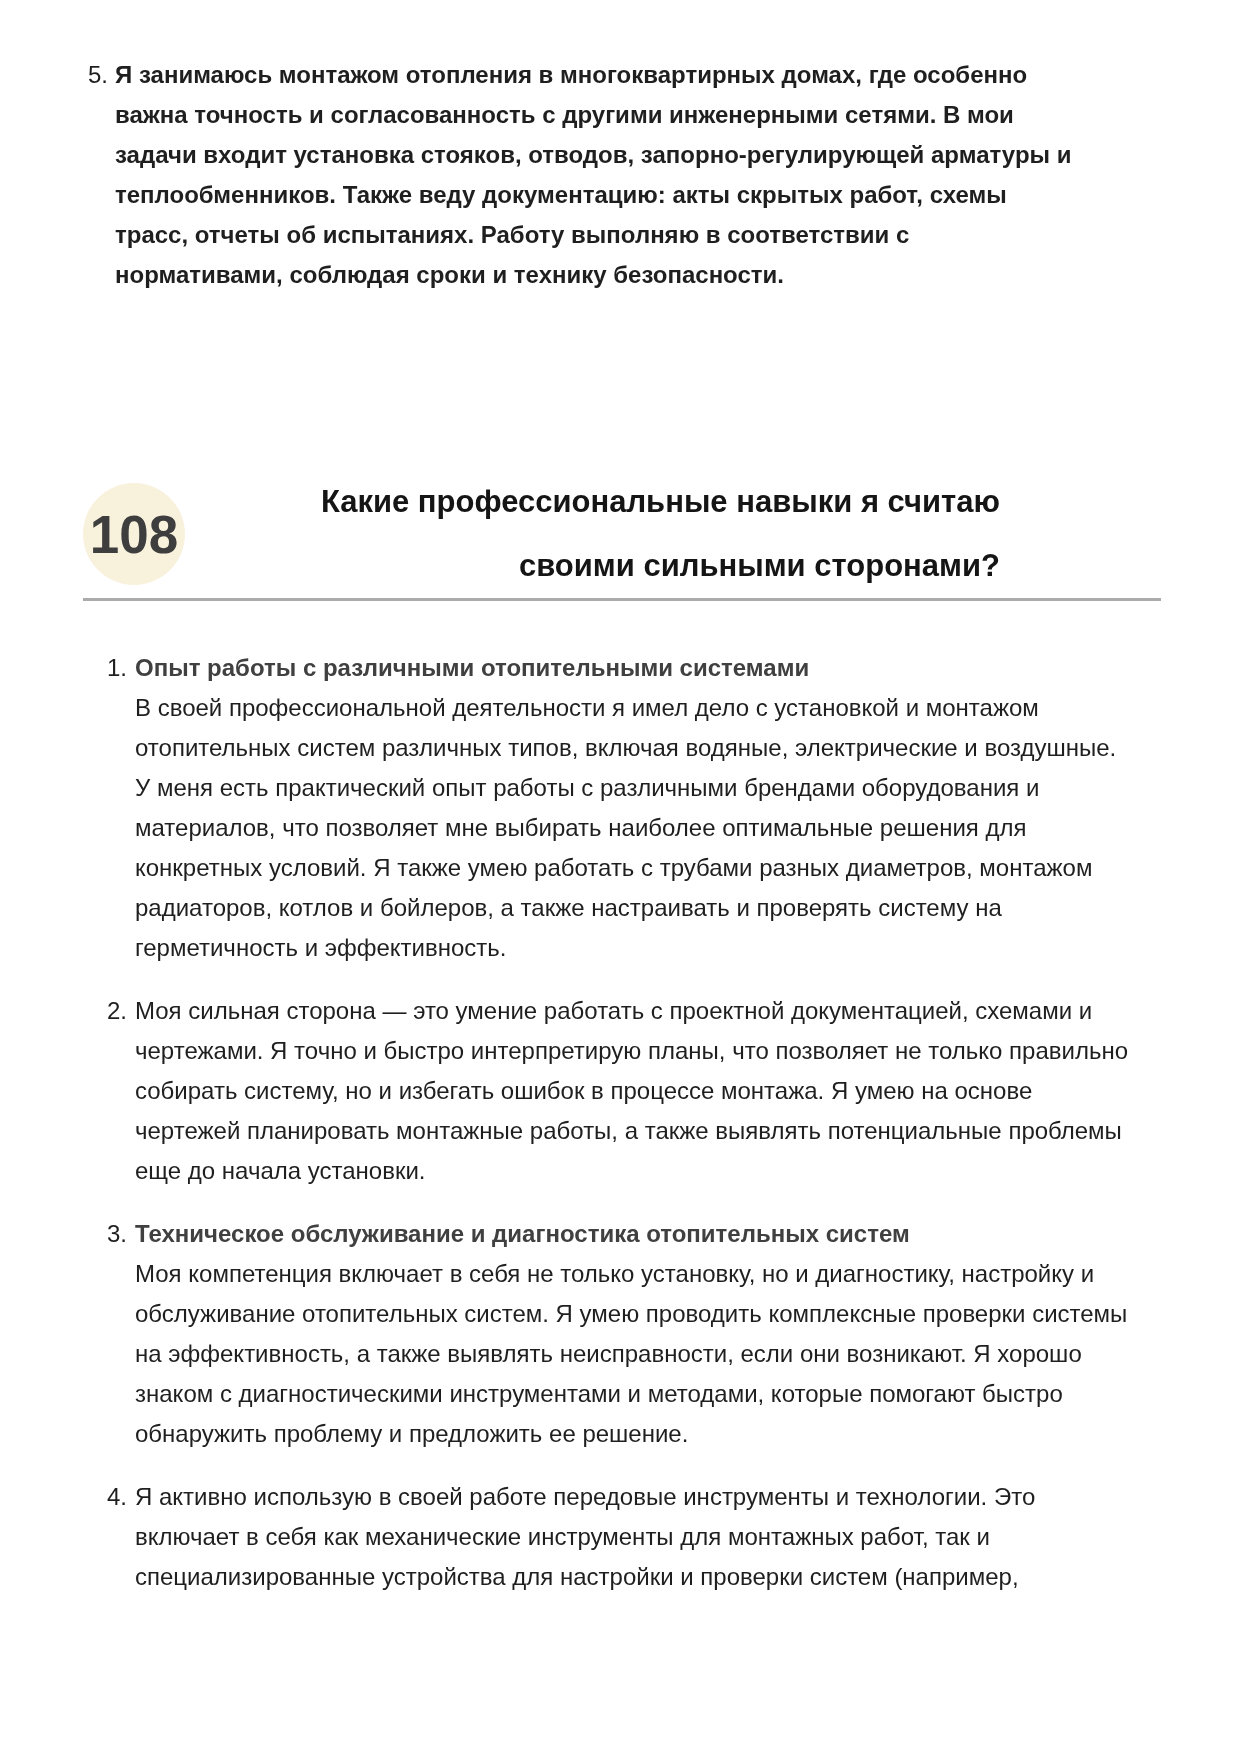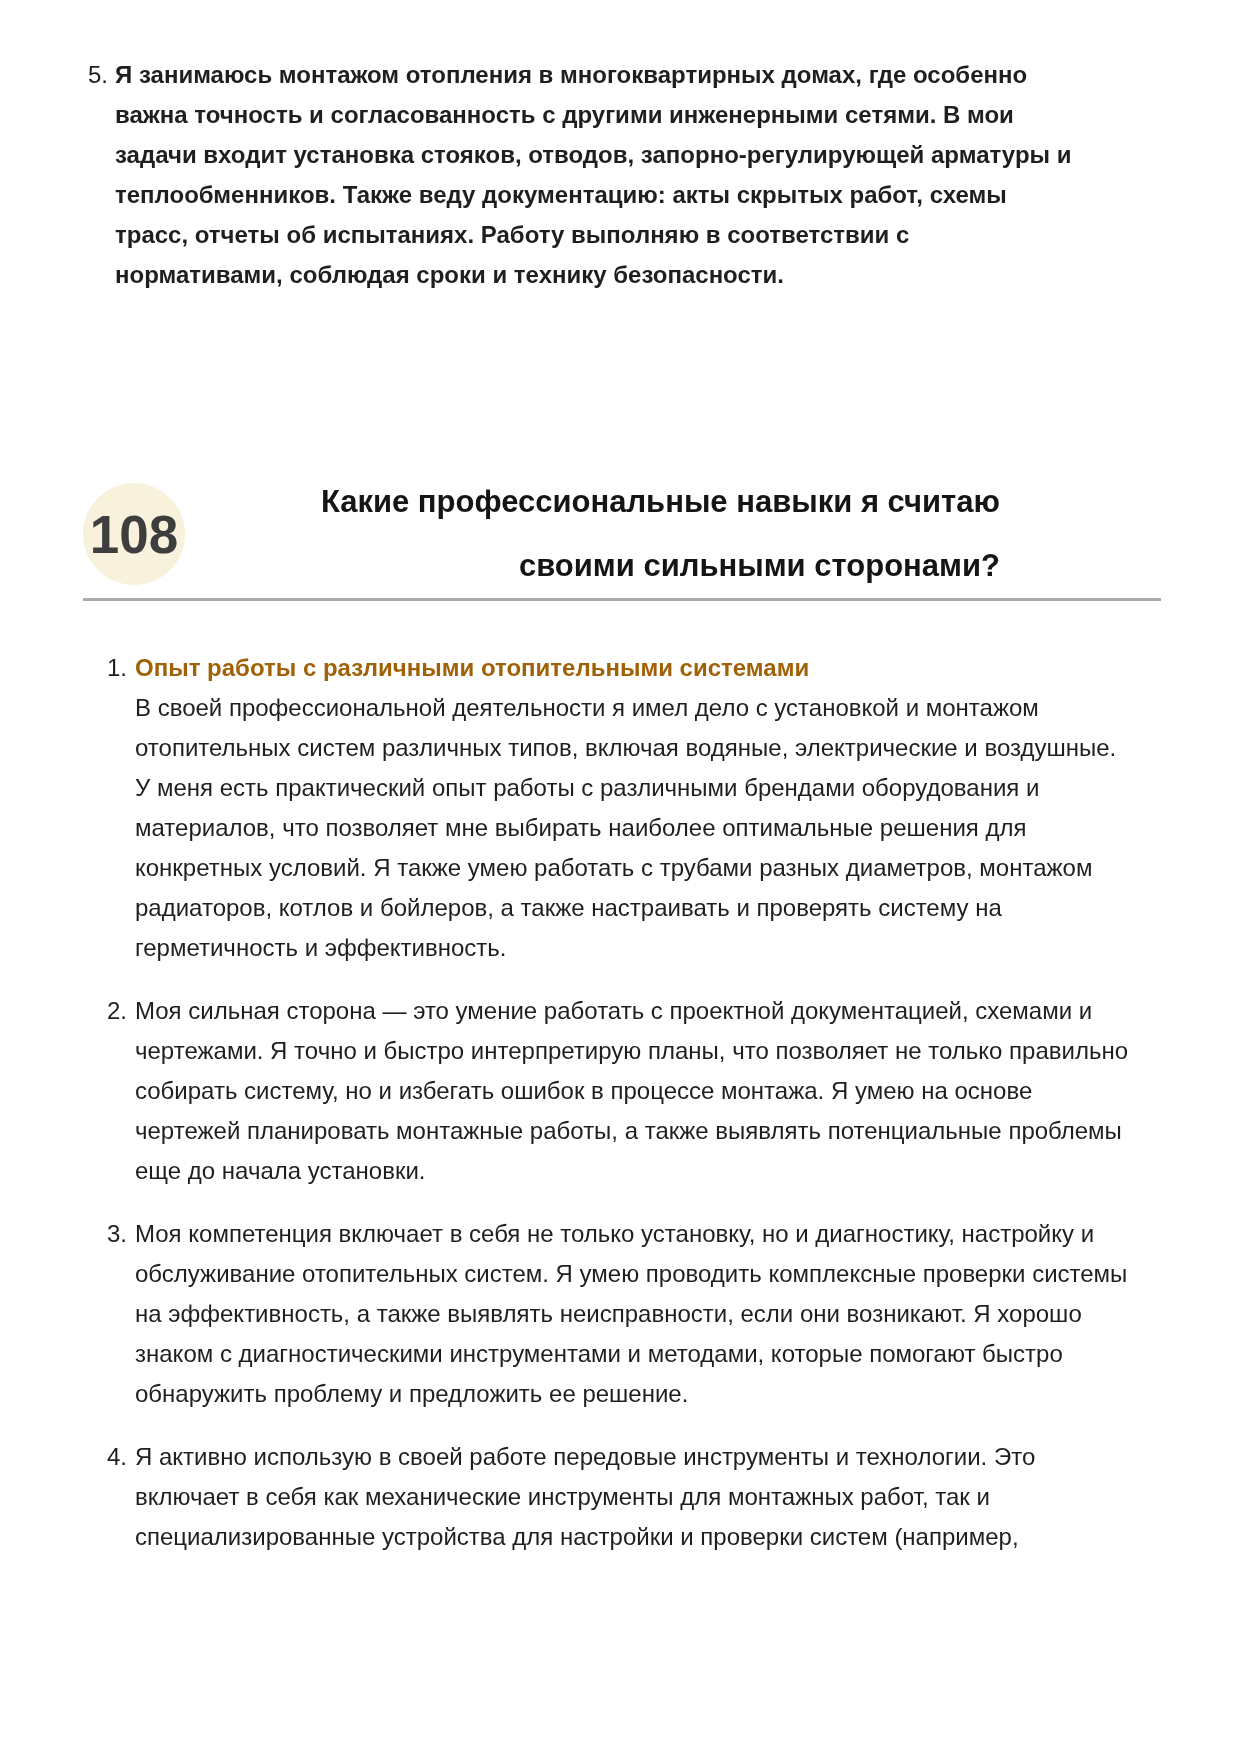--- a/index.html
+++ b/index.html
@@ -89,21 +89,21 @@
     top: 0;
     font-size: 24px;
     line-height: 40px;
     font-weight: 400;
   }
   .answer-title {
     margin: 0;
     font-size: 24px;
     line-height: 40px;
     font-weight: 700;
-    color: #a16207;
+    color: #404040;
   }
   .answer-body {
     margin: 0;
     font-size: 24px;
     line-height: 40px;
     max-width: 1000px;
   }
 </style>
 </head>
 <body>
@@ -132,20 +132,21 @@
       <p class="answer-body">В своей профессиональной деятельности я имел дело с установкой и монтажом отопительных систем различных типов, включая водяные, электрические и воздушные. У меня есть практический опыт работы с различными брендами оборудования и материалов, что позволяет мне выбирать наиболее оптимальные решения для конкретных условий. Я также умею работать с трубами разных диаметров, монтажом радиаторов, котлов и бойлеров, а также настраивать и проверять систему на герметичность и эффективность.</p>
     </div>
 
     <div class="answer">
       <span class="num">2.</span>
       <p class="answer-body">Моя сильная сторона — это умение работать с проектной документацией, схемами и чертежами. Я точно и быстро интерпретирую планы, что позволяет не только правильно собирать систему, но и избегать ошибок в процессе монтажа. Я умею на основе чертежей планировать монтажные работы, а также выявлять потенциальные проблемы еще до начала установки.</p>
     </div>
 
     <div class="answer">
       <span class="num">3.</span>
+      <p class="answer-title">Техническое обслуживание и диагностика отопительных систем</p>
       <p class="answer-body">Моя компетенция включает в себя не только установку, но и диагностику, настройку и обслуживание отопительных систем. Я умею проводить комплексные проверки системы на эффективность, а также выявлять неисправности, если они возникают. Я хорошо знаком с диагностическими инструментами и методами, которые помогают быстро обнаружить проблему и предложить ее решение.</p>
     </div>
 
     <div class="answer">
       <span class="num">4.</span>
       <p class="answer-body">Я активно использую в своей работе передовые инструменты и технологии. Это включает в себя как механические инструменты для монтажных работ, так и специализированные устройства для настройки и проверки систем (например,</p>
     </div>
 
   </div>
 </div>

